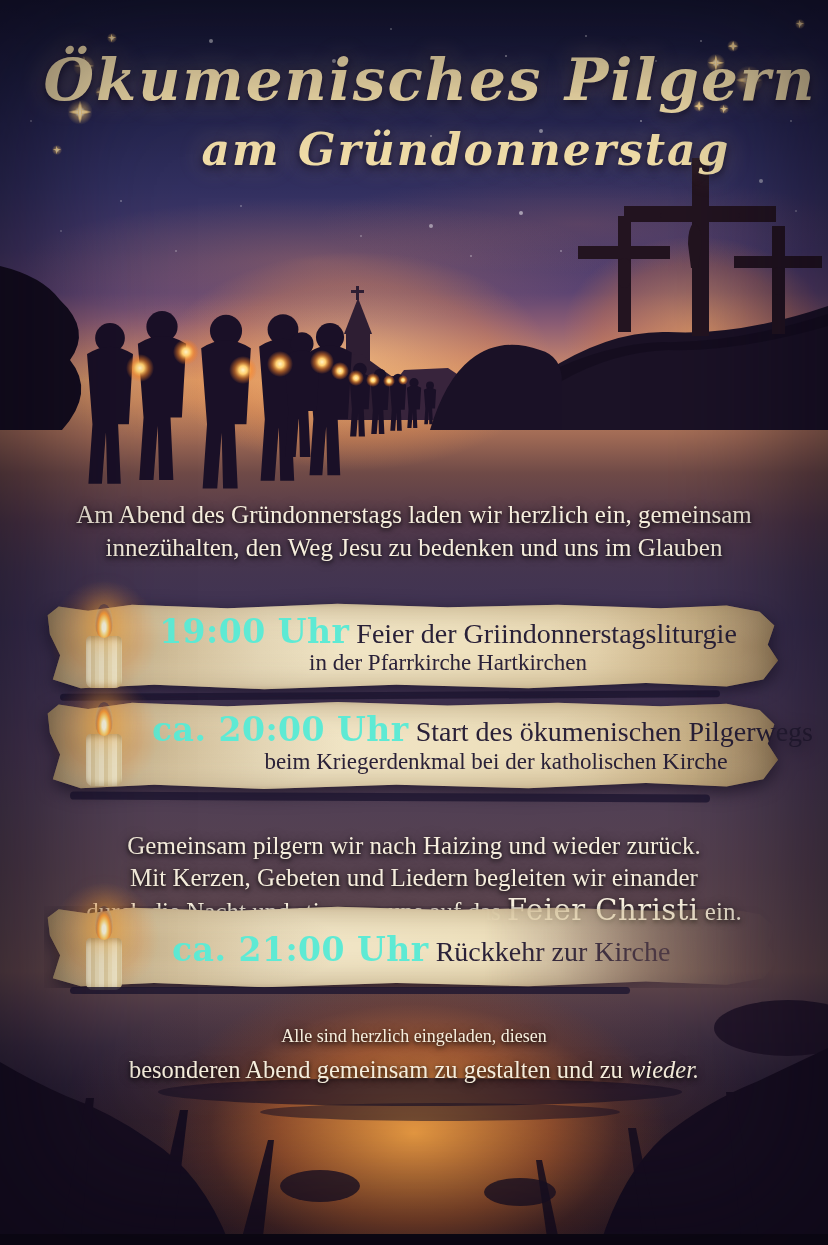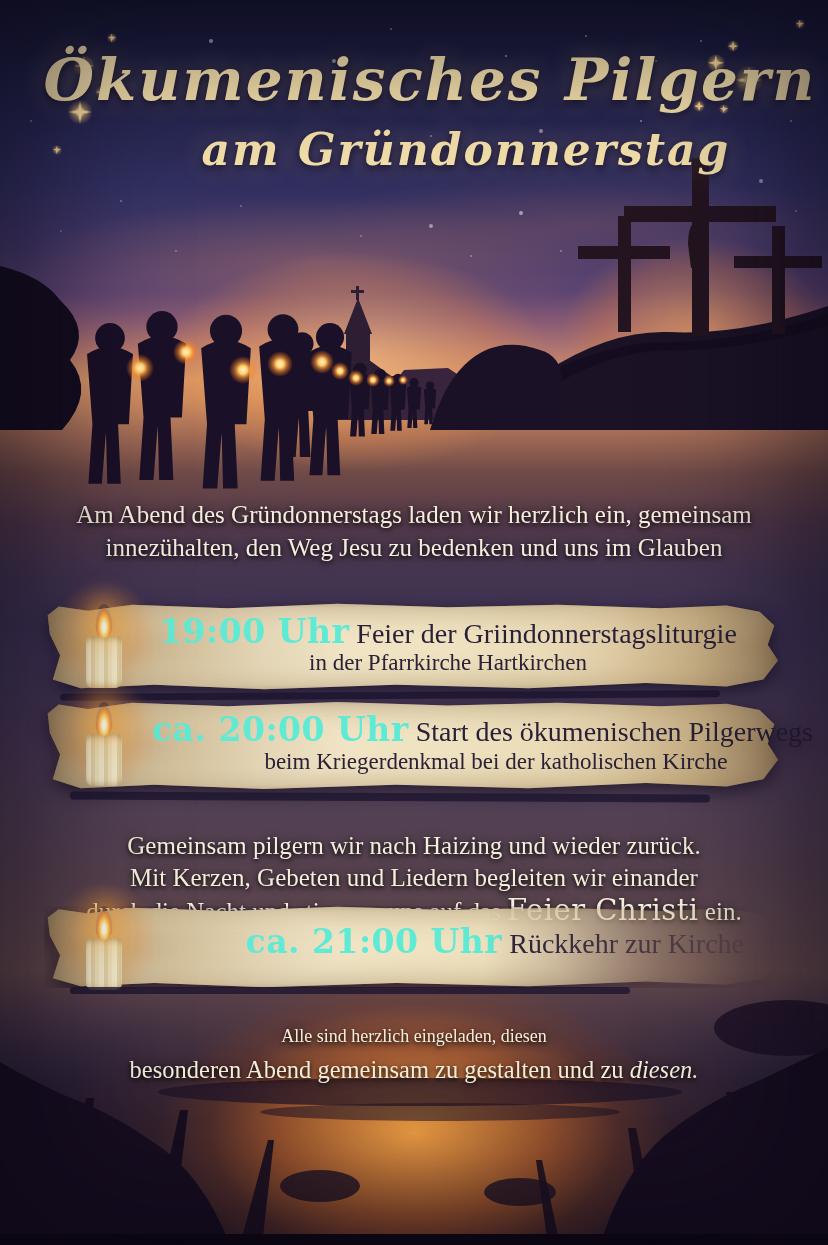--- a/index.html
+++ b/index.html
@@ -84,21 +84,21 @@
     box-shadow:inset 0 0 26px 8px rgba(120,90,50,.35), inset 0 0 5px rgba(90,60,30,.4);
     clip-path:polygon(0.5% 14%,2% 4%,6% 9%,12% 2%,25% 6%,40% 1%,55% 5%,70% 2%,84% 6%,93% 3%,97.5% 10%,99.5% 26%,98.6% 48%,100% 66%,98% 88%,93% 96%,82% 92%,66% 98%,48% 94%,30% 99%,15% 94%,5% 98%,1.2% 88%,2.2% 60%,0.8% 36%);
   }
   .banner1{top:603px;height:87px;}
   .banner2{top:701px;height:89px;}
   .banner3{top:906px;height:82px;
     -webkit-mask-image:linear-gradient(90deg,#000 0 60%,rgba(0,0,0,.8) 70%,rgba(0,0,0,.35) 84%,rgba(0,0,0,.08) 95%,transparent 100%);
     mask-image:linear-gradient(90deg,#000 0 60%,rgba(0,0,0,.8) 70%,rgba(0,0,0,.35) 84%,rgba(0,0,0,.08) 95%,transparent 100%);}
   .banner-text{position:absolute;left:108px;right:34px;top:0;bottom:0;color:#2a2138;text-align:center;}
   .row1{position:absolute;left:0;right:0;top:9px;font-size:28px;white-space:nowrap;}
-  .banner3 .row1{top:16px;text-align:right;left:20px;}
+  .banner3 .row1{top:24px;text-align:left;left:20px;}
   .time{font-family:"DejaVu Serif",serif;font-weight:700;font-size:33px;letter-spacing:.5px;color:#5eead4;}
   .row2{position:absolute;left:0;right:0;top:47px;font-size:23px;white-space:nowrap;}
   .row2-shift{padding-left:96px;}
   .em-kirche{font-family:Liberation Serif, serif;font-size:24px;}
   .streak{position:absolute;background:#1d1530;border-radius:4px;opacity:.8;}
   .streak1{top:692px;left:60px;width:660px;height:7px;transform:rotate(-.3deg);}
   .streak2{top:793px;left:70px;width:640px;height:8px;transform:rotate(.25deg);}
   .streak3{top:987px;left:70px;width:560px;height:7px;}
 
   
@@ -291,18 +291,18 @@
   <div class="candle c3">
     <div class="candle-glow"></div>
     <div class="candle-body"></div>
     <div class="candle-flame"></div>
   </div>
   <div class="streak streak3"></div>
 
   <div class="cream closing">
     <div class="big">Alle sind herzlich eingeladen, diesen</div>
     <div>
-      <span>besonderen Abend gemeinsam zu gestalten und zu </span><span class="em-italic">diesen.</span>
+      <span>besonderen Abend gemeinsam zu gestalten und zu </span><span class="em-italic">wieder.</span>
     </div>
   </div>
 
   <div class="vignette"></div>
 </div>
 
 </body></html>

